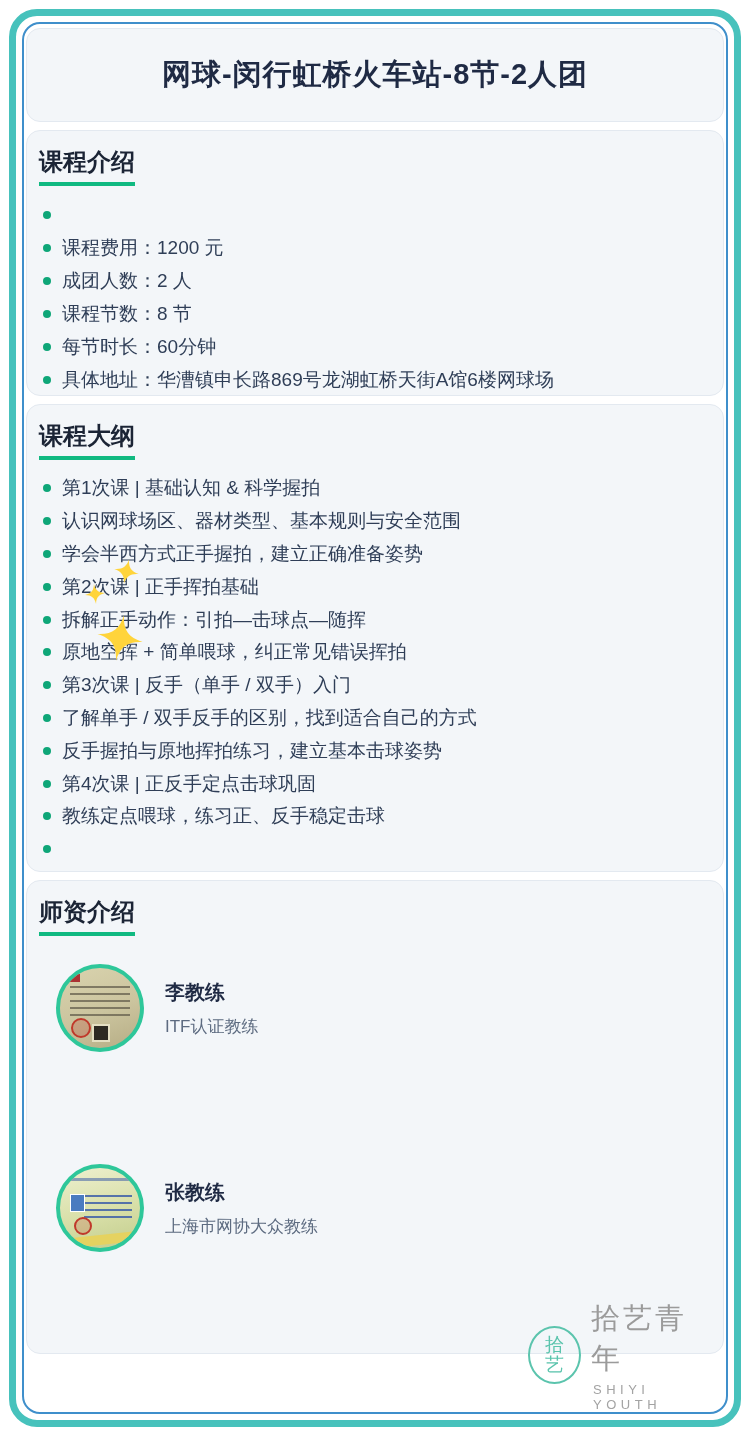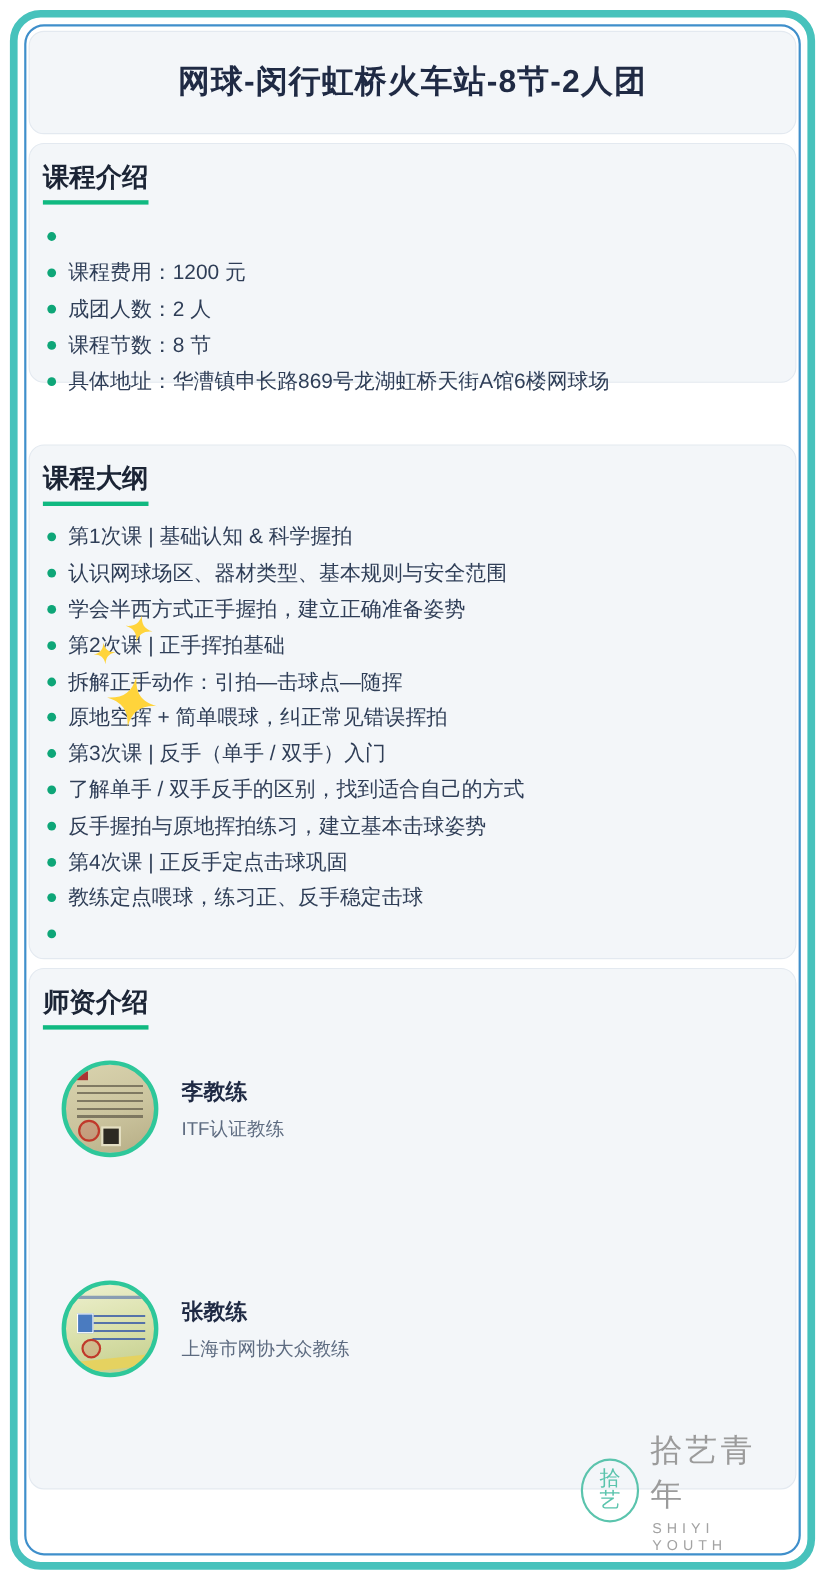--- a/index.html
+++ b/index.html
@@ -12,21 +12,21 @@
   body{width:750px;height:1436px;background:#ffffff;position:relative;overflow:hidden;
        font-family:"Liberation Sans","DejaVu Sans",sans-serif;color:var(--text-dark);}
   .frame-teal{position:absolute;left:9px;top:9px;right:9px;bottom:9px;
        border:7px solid var(--frame-teal);border-radius:28px;pointer-events:none;}
   .frame-blue{position:absolute;left:22px;top:22px;right:22px;bottom:22px;
        border:2px solid var(--frame-blue);border-radius:18px;pointer-events:none;}
   .card{position:absolute;left:26px;width:698px;background:var(--card-bg);
        border:1px solid var(--card-edge);border-radius:14px;box-sizing:border-box;}
   .card-title{top:28px;height:94px;display:flex;align-items:center;justify-content:center;}
   .page-title{font-size:29px;font-weight:800;color:var(--title-navy);letter-spacing:1px;}
-  .card-intro{top:130px;height:218px;}
+  .card-intro{top:130px;height:266px;}
   .card-outline{top:404px;height:468px;}
   .card-coaches{top:880px;height:474px;}
   h2.section-header{display:inline-block;margin:16px 0 0 12px;font-size:24px;line-height:30px;
        font-weight:800;color:#1B2435;border-bottom:4px solid var(--accent-green);padding-bottom:5px;}
   ul.bullet-list{list-style:none;margin:12px 0 0 0;padding:0 14px 0 16px;}
   li.bullet-item{display:flex;align-items:center;height:32.8px;}
   .card-intro li.bullet-item{height:33px;}
   .dot{width:8px;height:8px;border-radius:50%;background:var(--bullet-green);
        flex:0 0 8px;margin-right:11px;}
   .li-text{font-size:19px;color:var(--text-dark);white-space:nowrap;}
@@ -91,20 +91,24 @@
       <li class="bullet-item">
         <span class="dot"></span>
         <span class="li-text">成团人数：2 人</span>
       </li>
       <li class="bullet-item">
         <span class="dot"></span>
         <span class="li-text">课程节数：8 节</span>
       </li>
       <li class="bullet-item">
         <span class="dot"></span>
+        <span class="li-text">每节时长：60分钟</span>
+      </li>
+      <li class="bullet-item">
+        <span class="dot"></span>
         <span class="li-text">具体地址：华漕镇申长路869号龙湖虹桥天街A馆6楼网球场</span>
       </li>
     </ul>
 </div>
 
 <div class="card card-outline">
   <h2 class="section-header">课程大纲</h2>
   <ul class="bullet-list">
       <li class="bullet-item">
         <span class="dot"></span>

